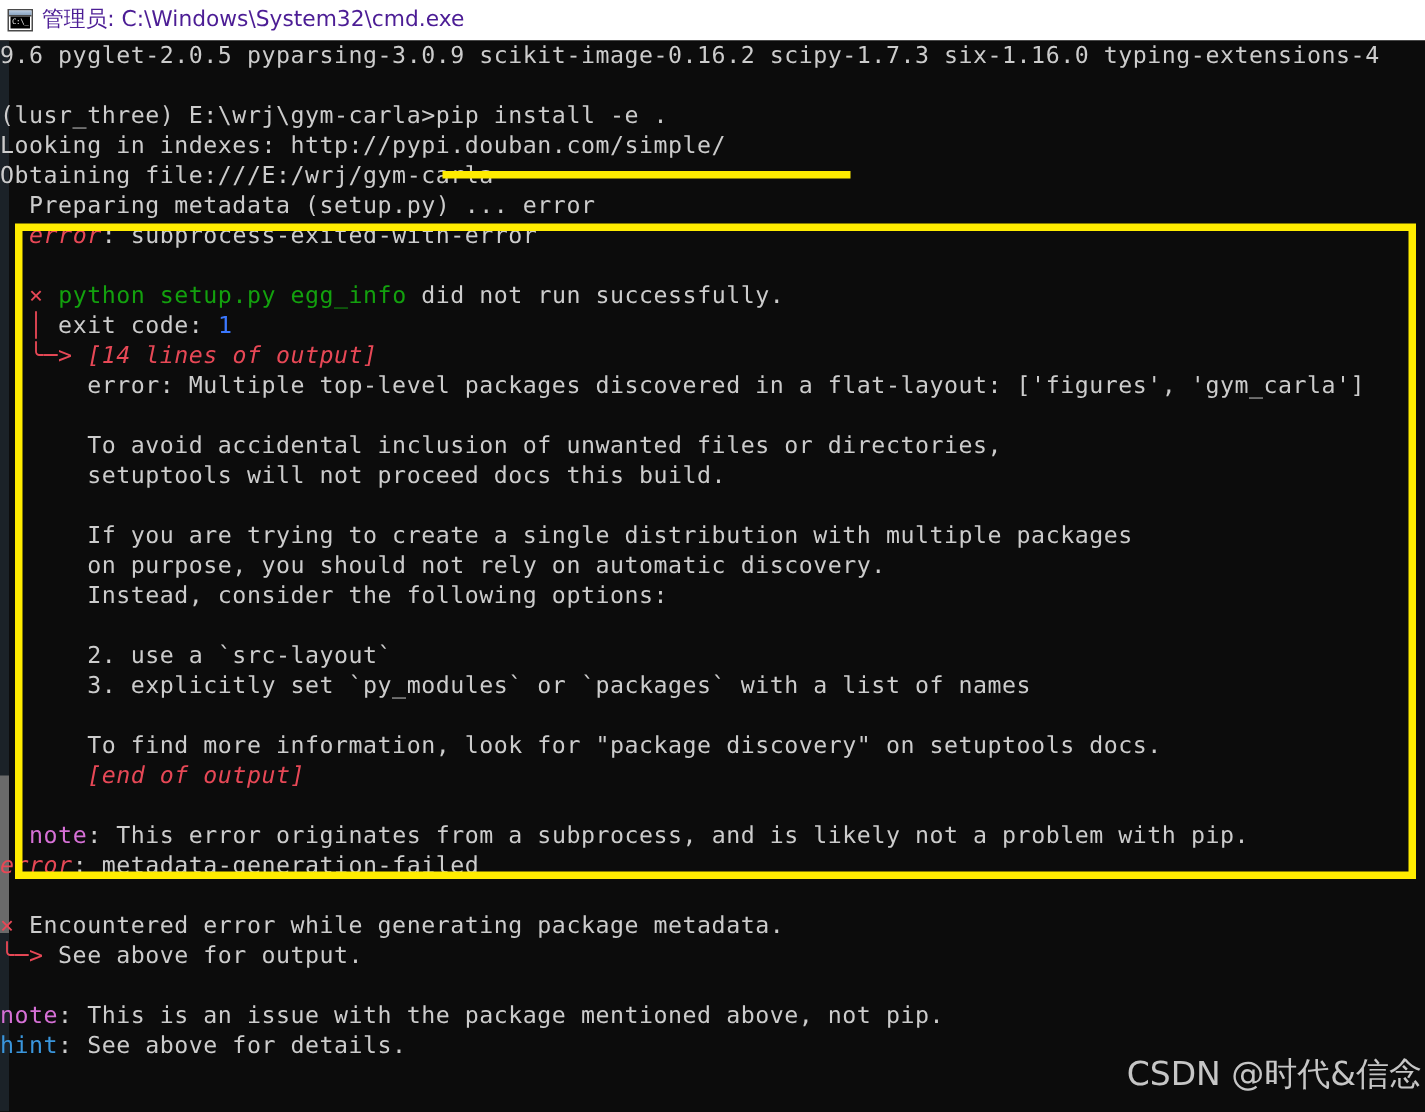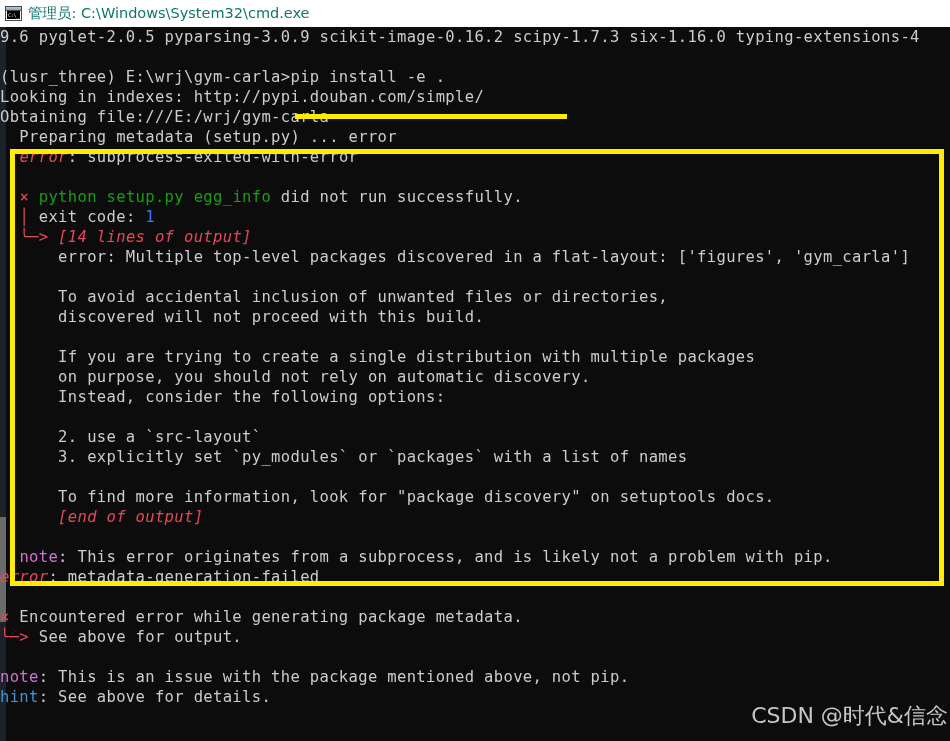--- a/index.html
+++ b/index.html
@@ -52,21 +52,21 @@
     line-height: 8px;
     font-family: "DejaVu Sans Mono", "Liberation Mono", monospace;
     text-align: left;
     padding-left: 1px;
     letter-spacing: -0.3px;
     overflow: hidden;
   }
   #titlebar-text {
     font-family: "DejaVu Sans", "Liberation Sans", sans-serif;
     font-size: 14.5px;
-    color: #0f766e;
+    color: #4c1d95;
     white-space: nowrap;
     line-height: 27px;
   }
 
   
   #console {
     position: absolute;
     left: 0;
     top: 27px;
     width: 950px;
@@ -171,21 +171,21 @@
       <div class="line"><span class="c-white">Obtaining file:///E:/wrj/gym-carla</span></div>
       <div class="line"><span class="c-white">  Preparing metadata (setup.py) ... error</span></div>
       <div class="line"><span class="c-white">  </span><span class="c-red">error</span><span class="c-white">: subprocess-exited-with-error</span></div>
       <div class="line"><span class="c-white"></span></div>
       <div class="line"><span class="c-white">  </span><span class="c-red">×</span><span class="c-white"> </span><span class="c-green">python setup.py egg_info</span><span class="c-white"> did not run successfully.</span></div>
       <div class="line"><span class="c-white">  </span><span class="c-red">│</span><span class="c-white"> exit code: </span><span class="c-blue">1</span></div>
       <div class="line"><span class="c-white">  </span><span class="c-red">╰─&gt; </span><span class="c-red">[14 lines of output]</span></div>
       <div class="line"><span class="c-white">      error: Multiple top-level packages discovered in a flat-layout: ['figures', 'gym_carla']</span></div>
       <div class="line"><span class="c-white"></span></div>
       <div class="line"><span class="c-white">      To avoid accidental inclusion of unwanted files or directories,</span></div>
-      <div class="line"><span class="c-white">      discovered will not proceed with this build.</span></div>
+      <div class="line"><span class="c-white">      setuptools will not proceed docs this build.</span></div>
       <div class="line"><span class="c-white"></span></div>
       <div class="line"><span class="c-white">      If you are trying to create a single distribution with multiple packages</span></div>
       <div class="line"><span class="c-white">      on purpose, you should not rely on automatic discovery.</span></div>
       <div class="line"><span class="c-white">      Instead, consider the following options:</span></div>
       <div class="line"><span class="c-white"></span></div>
       <div class="line"><span class="c-white">      2. use a `src-layout`</span></div>
       <div class="line"><span class="c-white">      3. explicitly set `py_modules` or `packages` with a list of names</span></div>
       <div class="line"><span class="c-white"></span></div>
       <div class="line"><span class="c-white">      To find more information, look for "package discovery" on setuptools docs.</span></div>
       <div class="line"><span class="c-white">      </span><span class="c-red">[end of output]</span></div>

